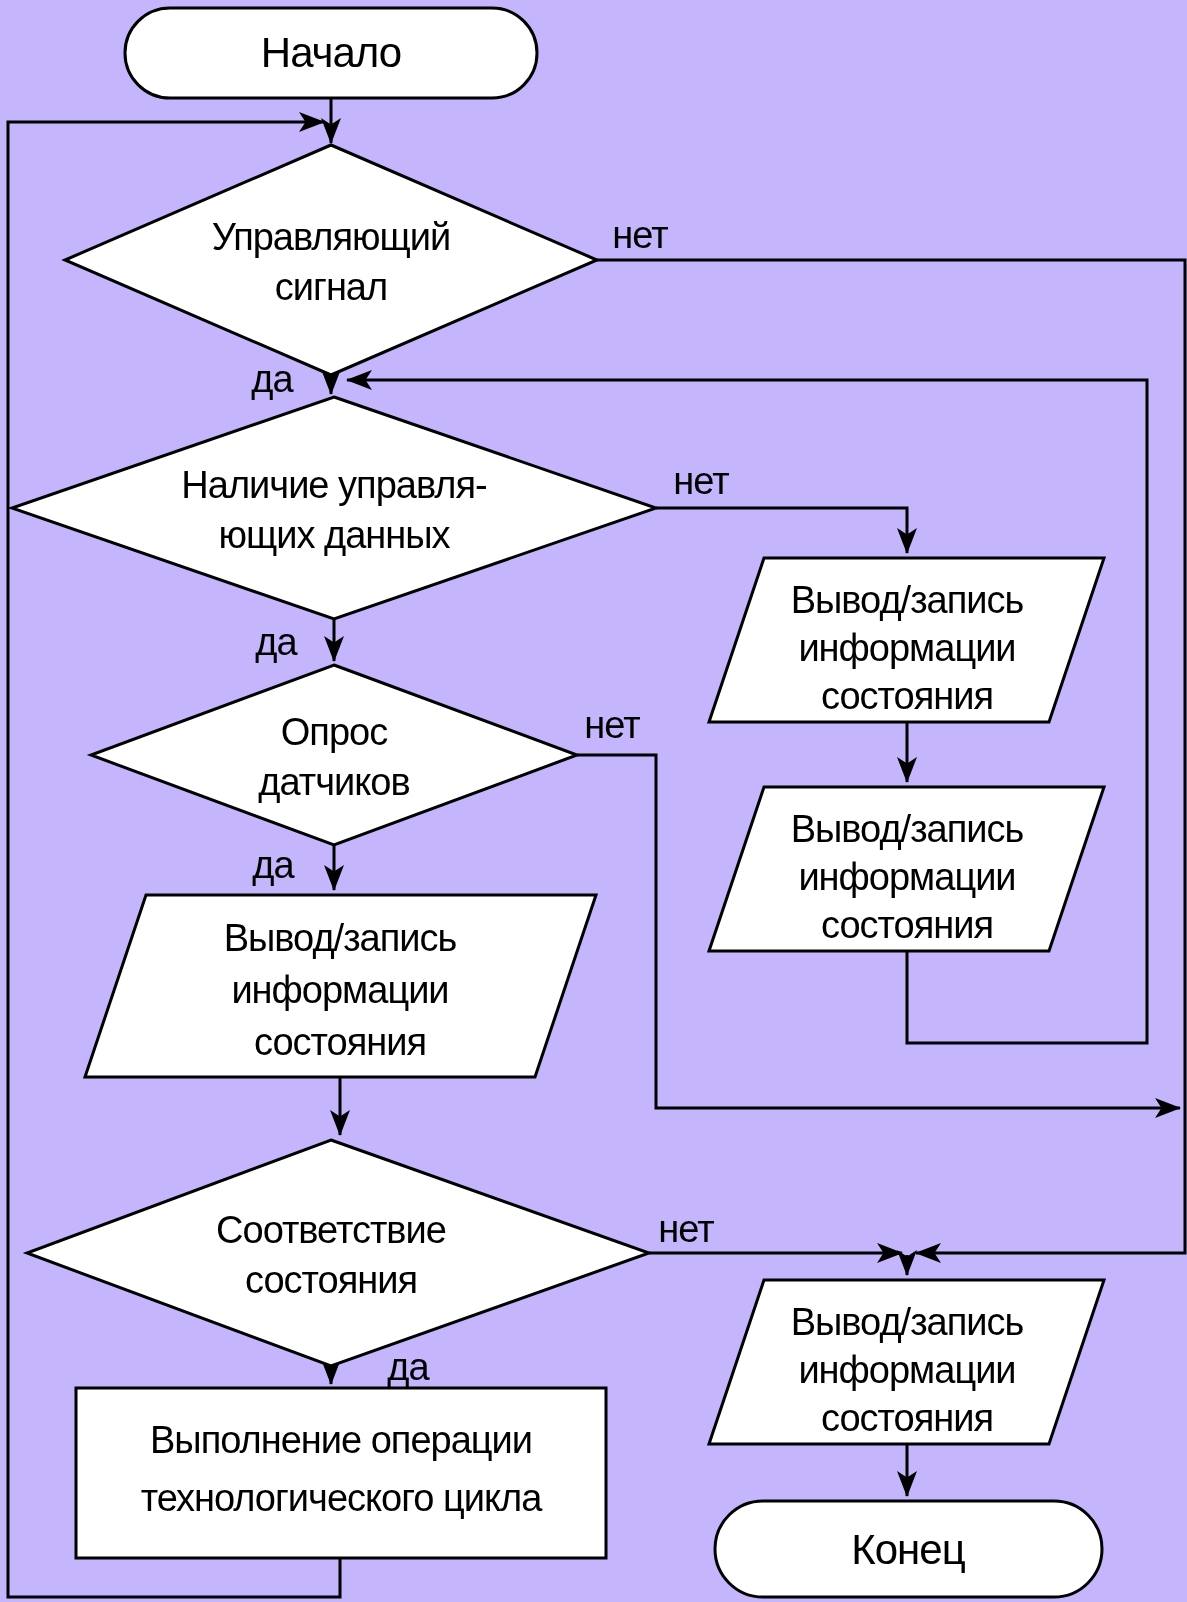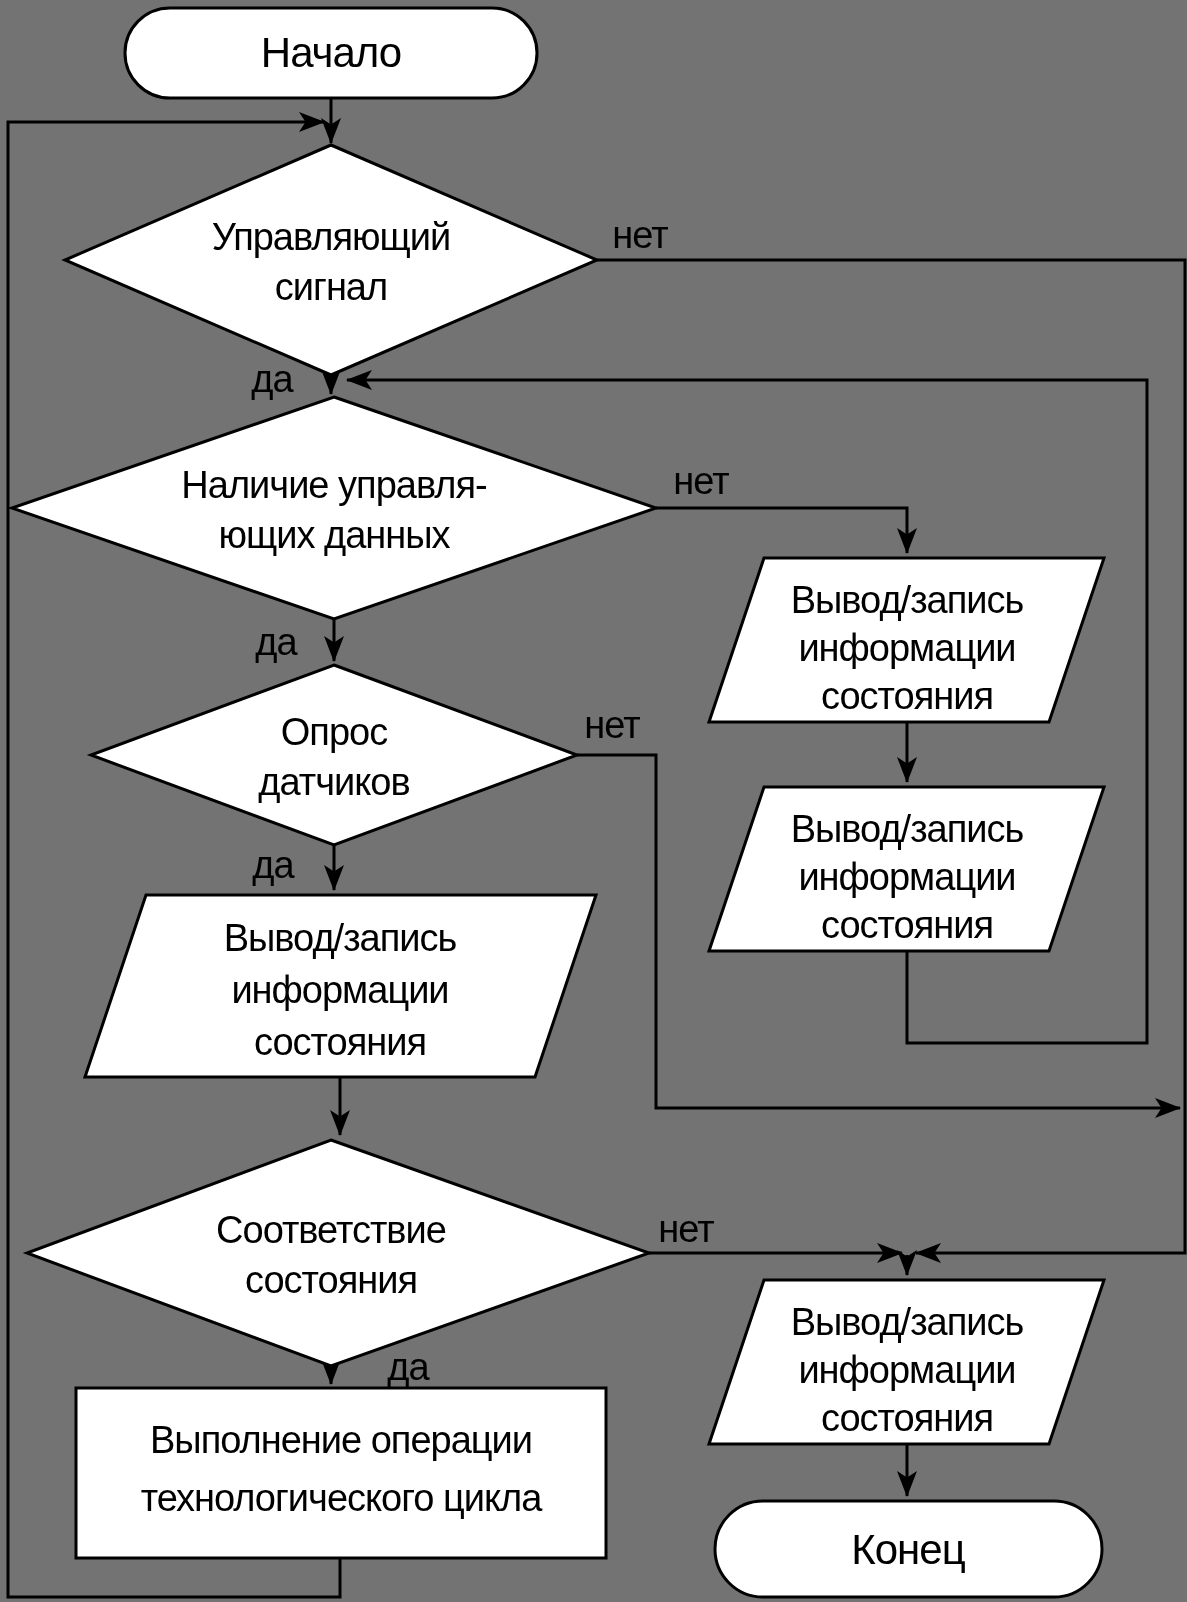--- a/index.html
+++ b/index.html
@@ -3,21 +3,21 @@
 <meta charset="utf-8">
 <style>
   html, body {
     margin: 0;
     padding: 0;
     background: #ffffff;
   }
   .page {
     width: 1187px;
     height: 1602px;
-    background: #737373;
+    background: #c4b5fd;
     position: relative;
     overflow: hidden;
   }
   svg.flowchart {
     display: block;
     width: 1187px;
     height: 1602px;
   }
   .shape {
     fill: #ffffff;

